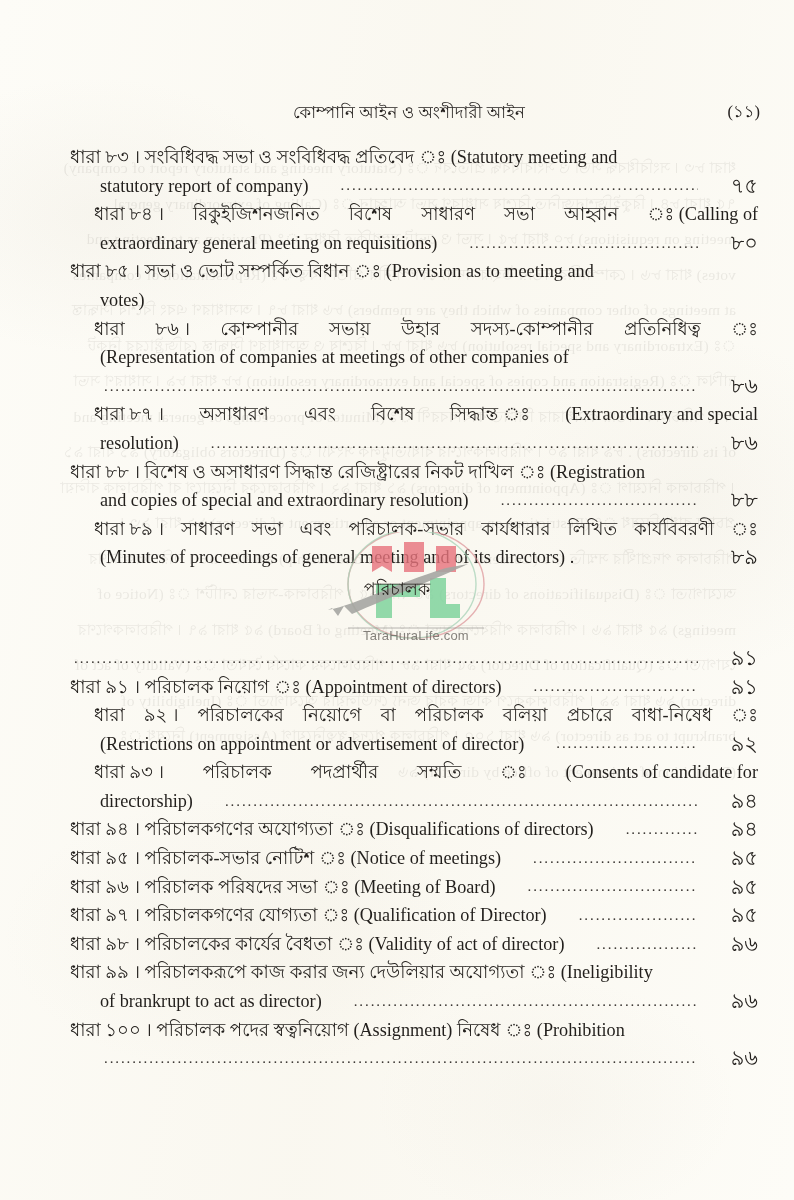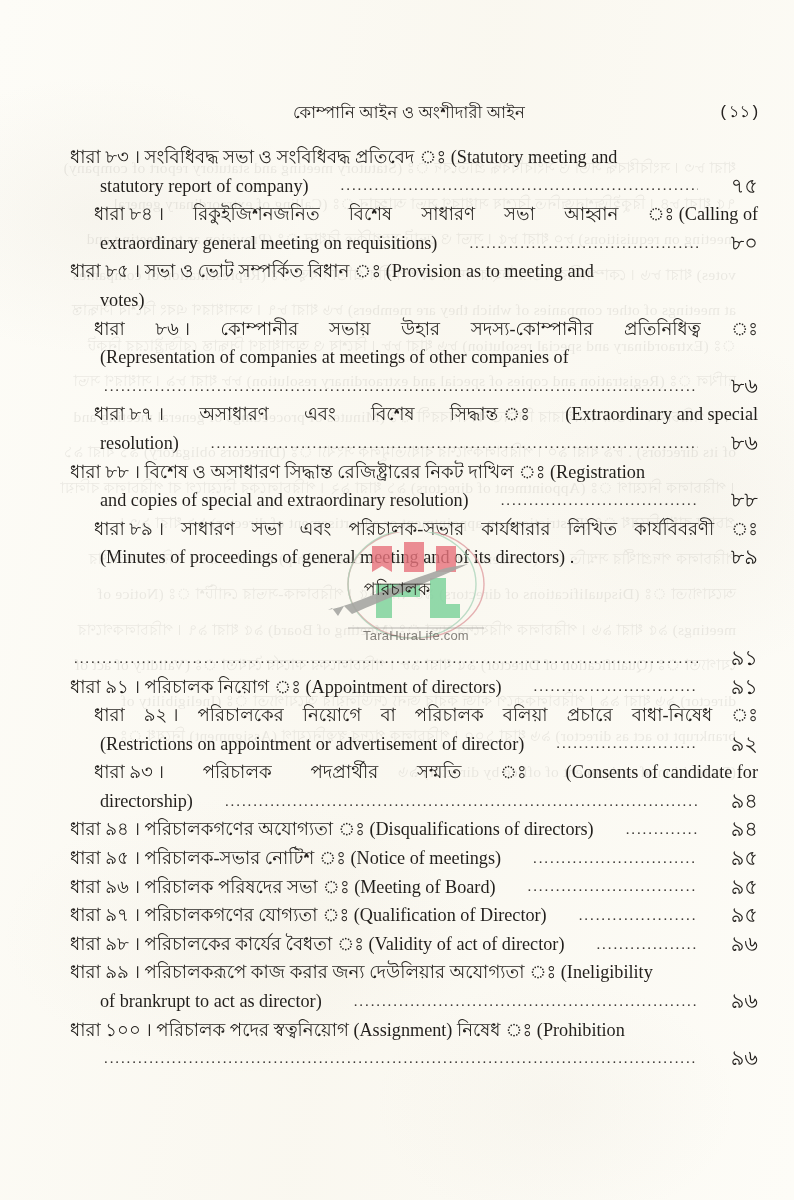--- a/index.html
+++ b/index.html
@@ -67,21 +67,20 @@
     color: #262220;
     letter-spacing: 0.2px;
     white-space: nowrap;
   }
   .header-pageno {
     position: absolute;
     right: 0;
     bottom: 0;
     font-size: 16.5px;
     color: #262220;
-    font-family: Liberation Mono, monospace;
   }
 
   
   .toc {
     position: absolute;
     top: 143px;
     left: 70px;
     right: 36px;
   }
   .entry {

